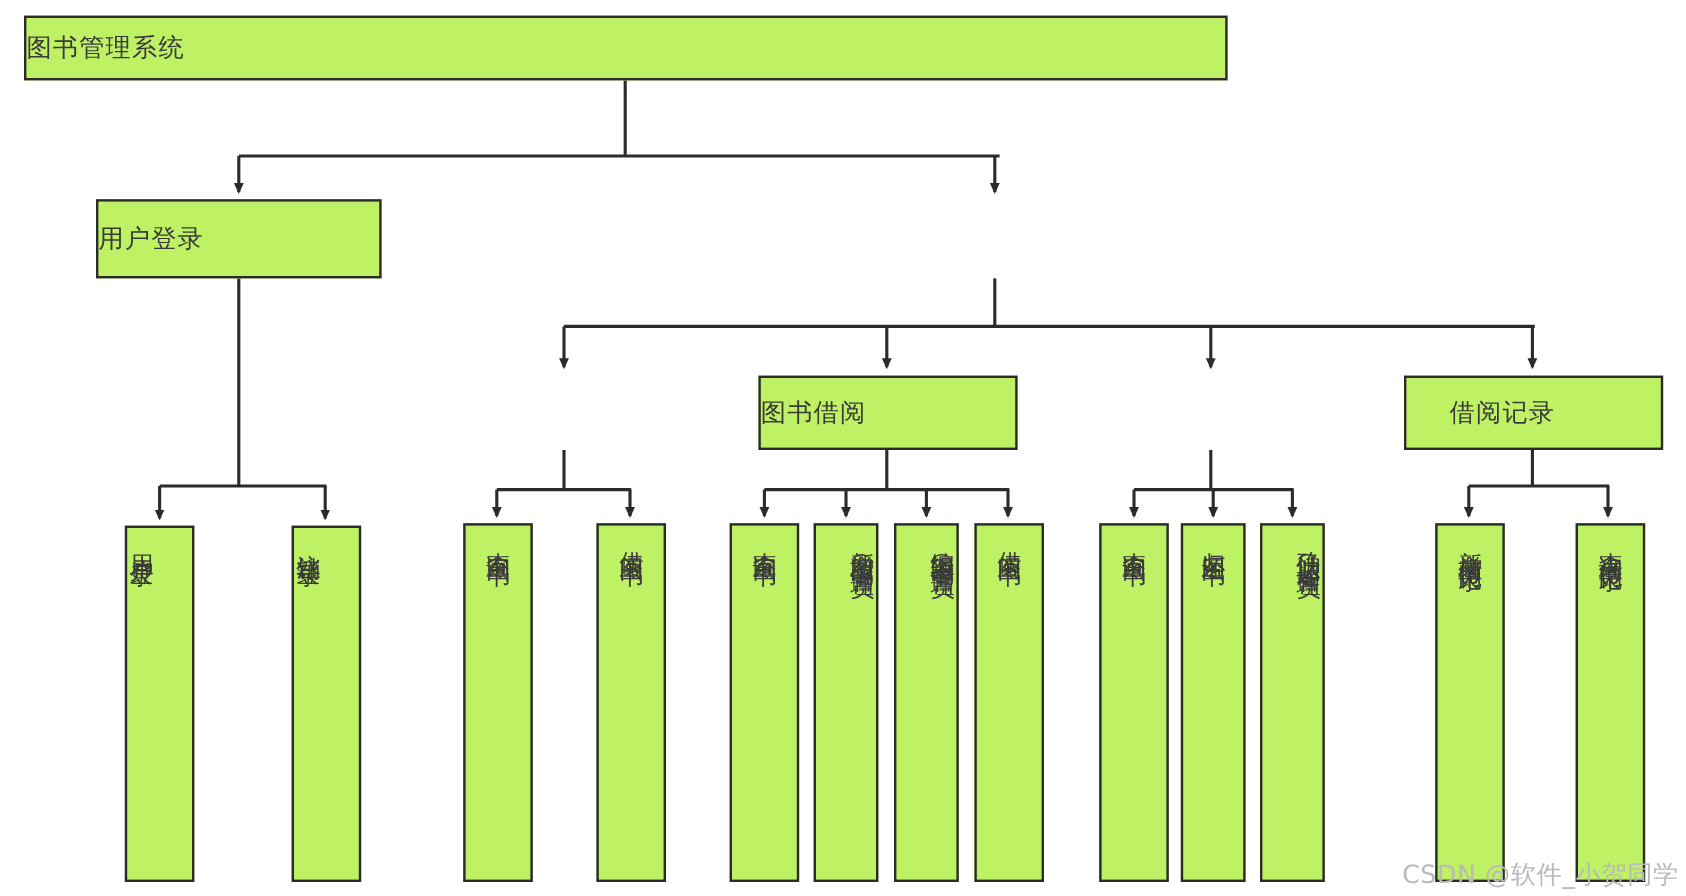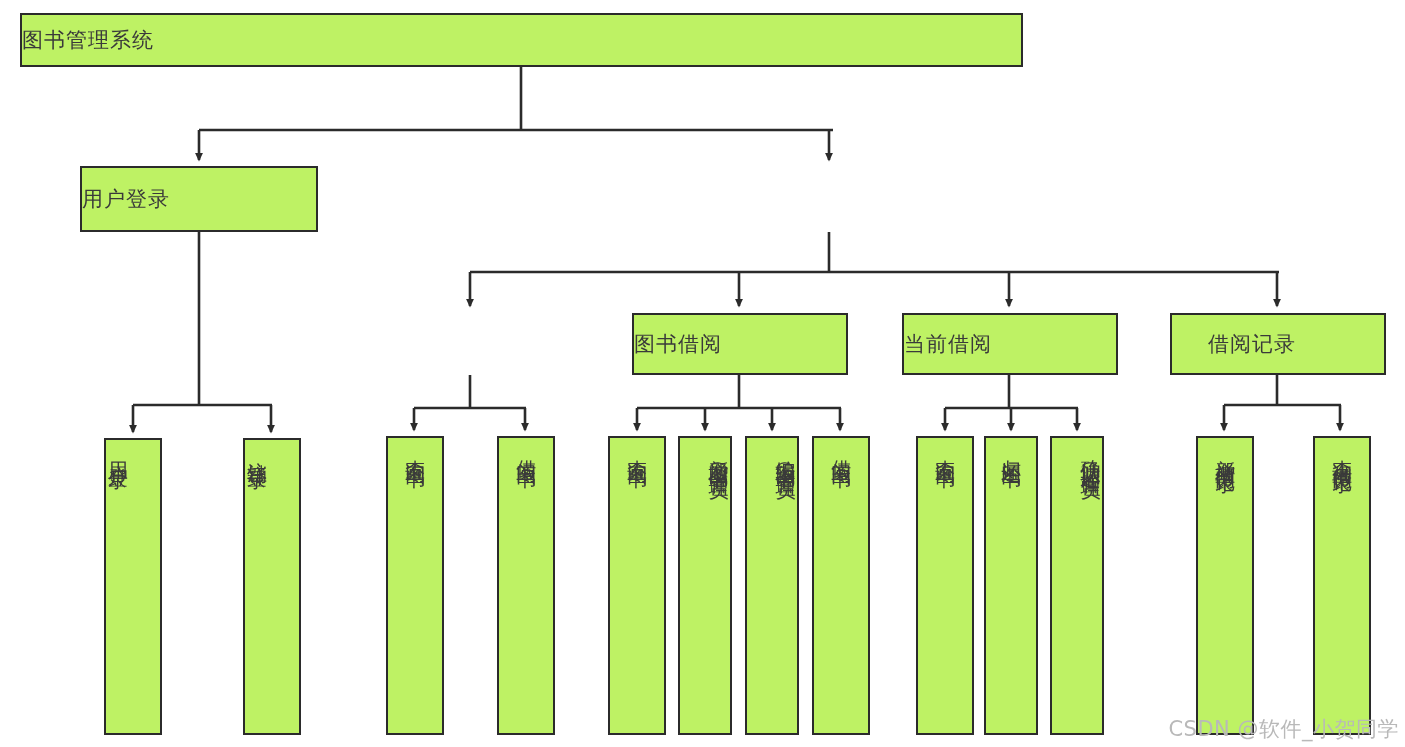--- a/index.html
+++ b/index.html
@@ -123,23 +123,20 @@
     <span class="txt">图书管理系统</span>
   </div>
 
   <div class="node horiz" style="left:80px; top:166px; width:238px; height:66px;">
     <span class="txt">用户登录</span>
   </div>
 
   <div class="node horiz" style="left:632px; top:313px; width:216px; height:62px;">
     <span class="txt">图书借阅</span>
   </div>
-  <div class="node horiz" style="left:902px; top:313px; width:216px; height:62px;">
-    <span class="txt">当前借阅</span>
-  </div>
   <div class="node horiz" style="left:1170px; top:313px; width:216px; height:62px;padding-left:36px;">
     <span class="txt">借阅记录</span>
   </div>
 
   <div class="node vert end" style="left:104px; top:438px; width:58px; height:297px;">
     <span class="txt">用户登录</span>
   </div>
   <div class="node vert end" style="left:243px; top:438px; width:58px; height:297px;">
     <span class="txt">注销登录</span>
   </div>

